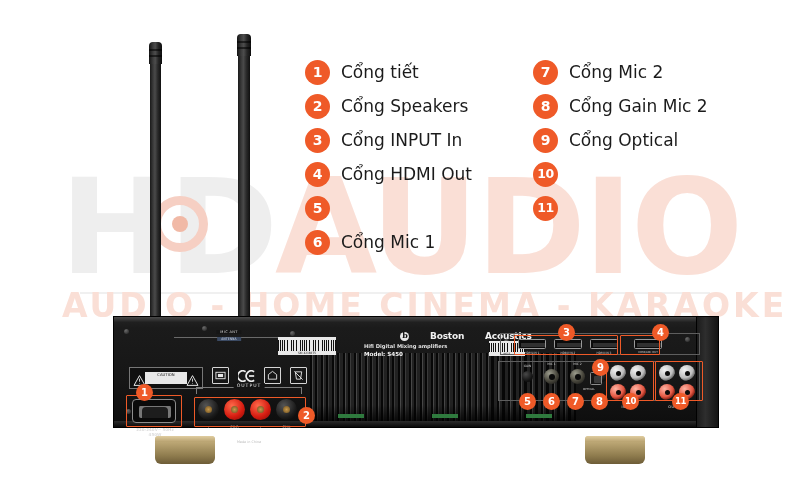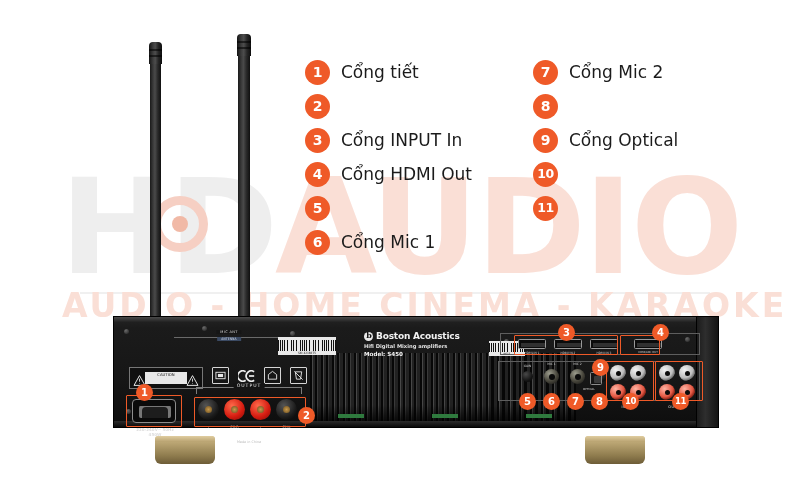--- a/index.html
+++ b/index.html
@@ -248,22 +248,23 @@
     position:absolute; left:50%; bottom:-16px; transform:translateX(-50%);
     font-size:3.4px; color:#b9b9b9; font-family:"DejaVu Sans", sans-serif; white-space:nowrap;
   }
 
   
   .brand {
     position:absolute; left:250px; top:14px; width:120px;
   }
   .brand-name{
     font-size:9px; color:#f2f2f2; font-weight:bold; letter-spacing:-.2px;
-    display:flex; align-items:center; gap:3px;
-    font-family:"DejaVu Sans", sans-serif;
+    display:flex; align-items:center; gap:21px;
+    font-family:"DejaVu Sans", sans-serif;
+    margin-left:36px;
   }
   .brand-dot{
     width:9px;height:9px;border-radius:50%;background:#e9e9e9;
     display:inline-block; position:relative; flex:0 0 9px;
   }
   .brand-dot::after{
     content:"b"; position:absolute; left:2.2px; top:-1.5px;
     font-size:8px; color:#111; font-weight:bold; font-family:"DejaVu Serif", serif;
   }
   .brand-name .thin{ font-weight:bold; }
@@ -386,20 +387,21 @@
 
   <div id="legend">
 
     <div class="legend-col col-left">
       <div class="legend-row">
         <div class="badge">1</div>
         <div class="legend-label">Cổng tiết</div>
       </div>
       <div class="legend-row">
         <div class="badge">2</div>
+        <div class="legend-label">Cổng Speakers</div>
       </div>
       <div class="legend-row">
         <div class="badge">3</div>
         <div class="legend-label">Cổng INPUT In</div>
       </div>
       <div class="legend-row">
         <div class="badge">4</div>
         <div class="legend-label">Cổng HDMI Out</div>
       </div>
       <div class="legend-row">
@@ -411,20 +413,21 @@
       </div>
     </div>
 
     <div class="legend-col col-right">
       <div class="legend-row">
         <div class="badge">7</div>
         <div class="legend-label">Cổng Mic 2</div>
       </div>
       <div class="legend-row">
         <div class="badge">8</div>
+        <div class="legend-label">Cổng Gain Mic 2</div>
       </div>
       <div class="legend-row">
         <div class="badge">9</div>
         <div class="legend-label">Cổng Optical</div>
       </div>
       <div class="legend-row">
         <div class="badge wide">10</div>
       </div>
       <div class="legend-row">
         <div class="badge wide">11</div>

